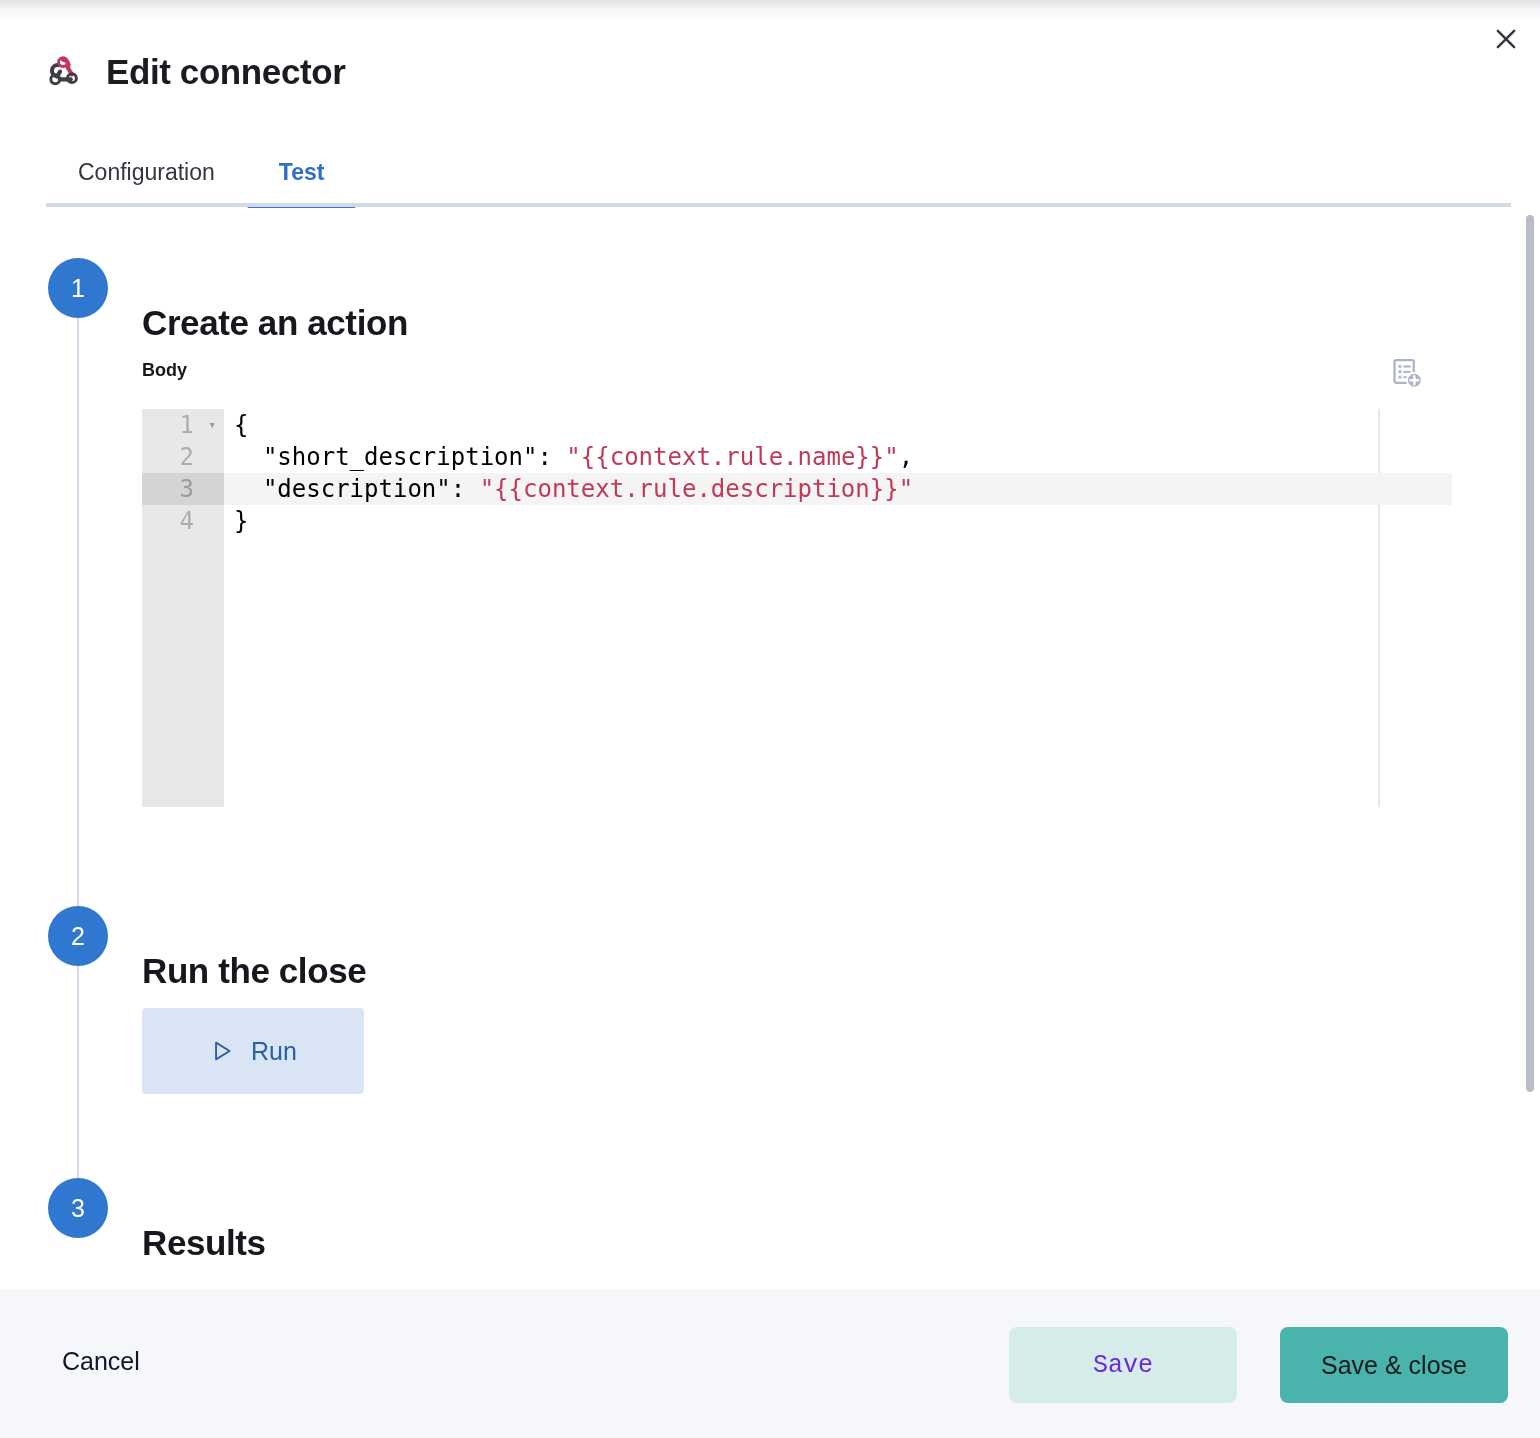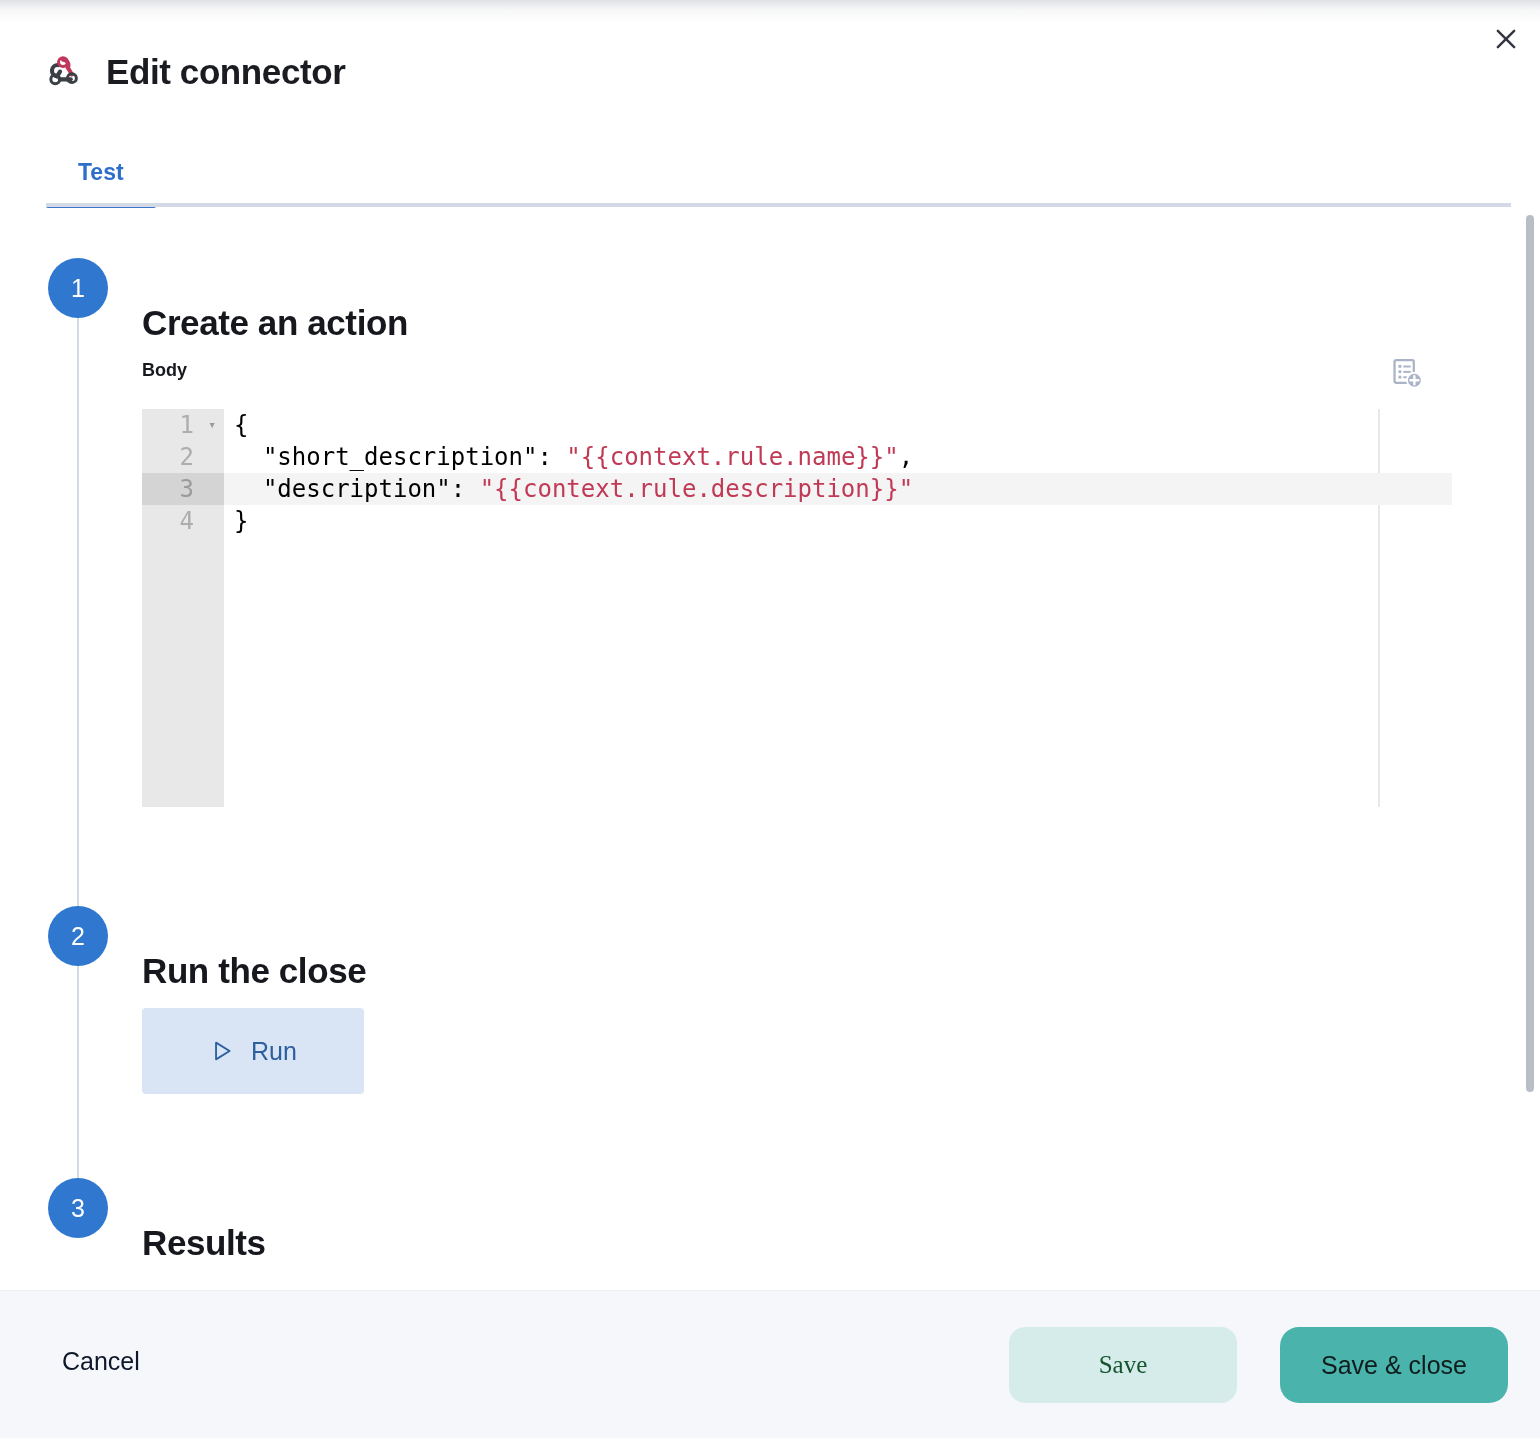--- a/index.html
+++ b/index.html
@@ -309,37 +309,37 @@
     padding: 0;
     font-family: "Liberation Sans", sans-serif;
   }
   .btn-save {
     position: absolute;
     top: 36px;
     right: 303px;
     width: 228px;
     height: 76px;
     background: #d5ecea;
-    color: #14532d;
+    color: #6d28d9;
     border: none;
-    border-radius: 16px;
+    border-radius: 8px;
     font-size: 25px;
     cursor: pointer;
-    font-family: Liberation Serif, serif;
+    font-family: Liberation Mono, monospace;
   }
   .btn-save-close {
     position: absolute;
     top: 36px;
     right: 32px;
     width: 228px;
     height: 76px;
     background: #49b3ac;
     color: #0f1c1b;
     border: none;
-    border-radius: 19px;
+    border-radius: 8px;
     font-size: 25px;
     font-weight: 500;
     cursor: pointer;
     font-family: "Liberation Sans", sans-serif;
   }
 </style>
 </head>
 <body>
 
 <div id="flyout">
@@ -363,20 +363,21 @@
         <path d="M22 41 L27 33" fill="none" stroke="#3c3f45" stroke-width="7" stroke-linecap="round"></path>
         <path d="M27 46 L45 46" fill="none" stroke="#3c3f45" stroke-width="7" stroke-linecap="round"></path>
         <circle cx="32" cy="17" r="7.5" fill="none" stroke="#c0395c" stroke-width="5"></circle>
         <circle cx="19" cy="46" r="7.5" fill="none" stroke="#3c3f45" stroke-width="5"></circle>
         <circle cx="47" cy="44" r="7.5" fill="none" stroke="#3c3f45" stroke-width="5"></circle>
       </svg>
       <span class="page-title">Edit connector</span>
     </div>
 
     <div class="tabs">
+      <button class="tab">Configuration</button>
       <button class="tab active">Test</button>
     </div>
     <div class="tab-underline"></div>
   </div>
 
   <div class="body-area">
     <div class="steps">
 
       <div class="step-line" id="line1"></div>
       <div class="step-line" id="line2"></div>

